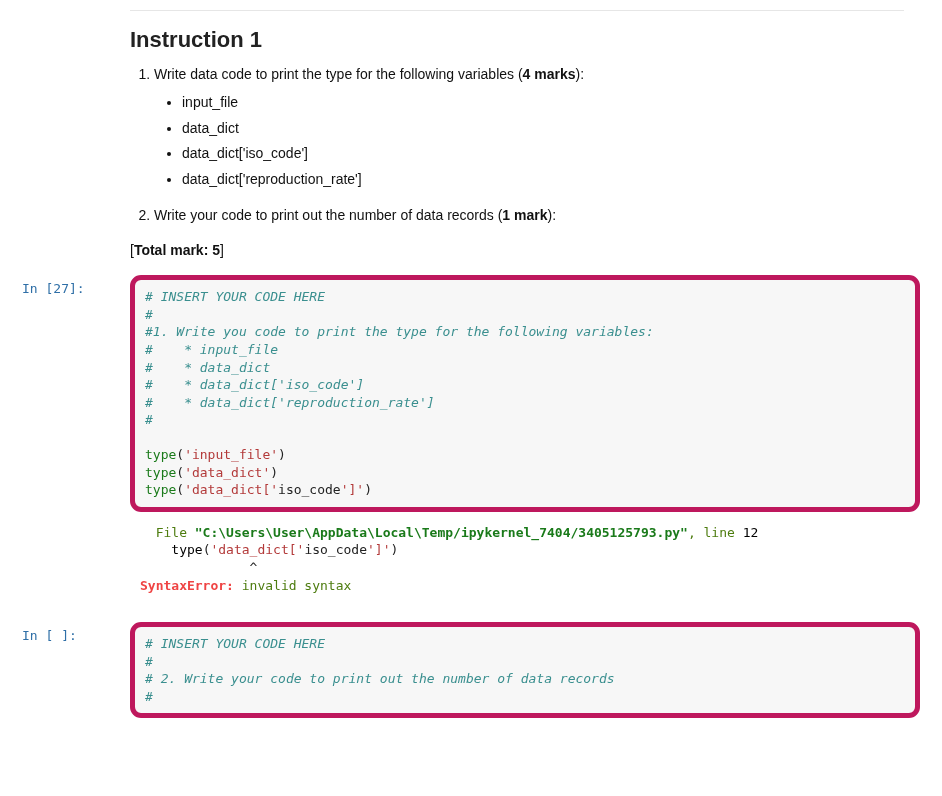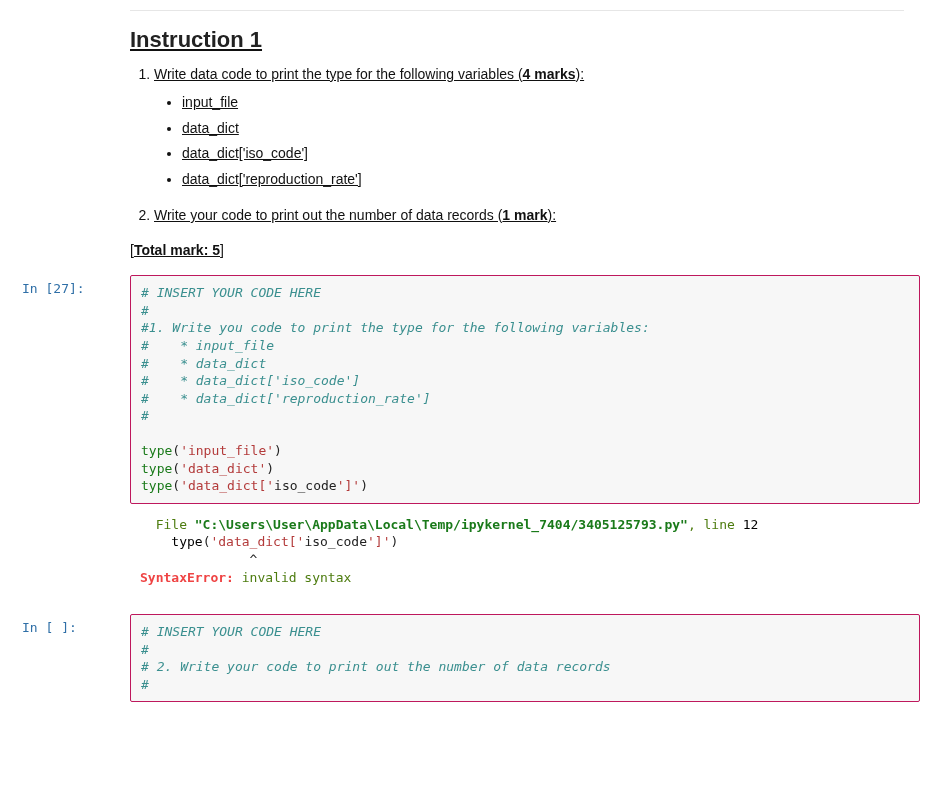--- a/index.html
+++ b/index.html
@@ -11,21 +11,20 @@
   }
   .notebook {
     max-width: 942px;
     margin: 0 auto;
     padding: 10px 22px 40px 22px;
     box-sizing: border-box;
   }
   .text-cell {
     margin-left: 108px;
     margin-right: 16px;
-    text-decoration: underline;
   }
   hr.rule {
     border: none;
     border-top: 1px solid #e6e6e6;
     margin: 0 0 16px 0;
   }
   h2.instruction-heading {
     font-size: 22px;
     font-weight: 700;
     margin: 8px 0 10px 0;
@@ -47,23 +46,23 @@
     min-width: 108px;
     text-align: left;
     padding: 6px 8px 0 0;
     font-family: Menlo, Consolas, "DejaVu Sans Mono", monospace;
     font-size: 13px;
     color: #2f6fa7;
     box-sizing: border-box;
   }
   .input-area {
     flex: 1;
-    border: 1px solid #be185d;
+    border: 5px solid #be185d;
     background: #f7f7f7;
-    border-radius: 2px;
+    border-radius: 11px;
     padding: 8px 10px;
     box-sizing: border-box;
   }
   pre {
     margin: 0;
     font-family: Menlo, Consolas, "DejaVu Sans Mono", monospace;
     font-size: 13px;
     line-height: 1.35;
     white-space: pre;
   }

